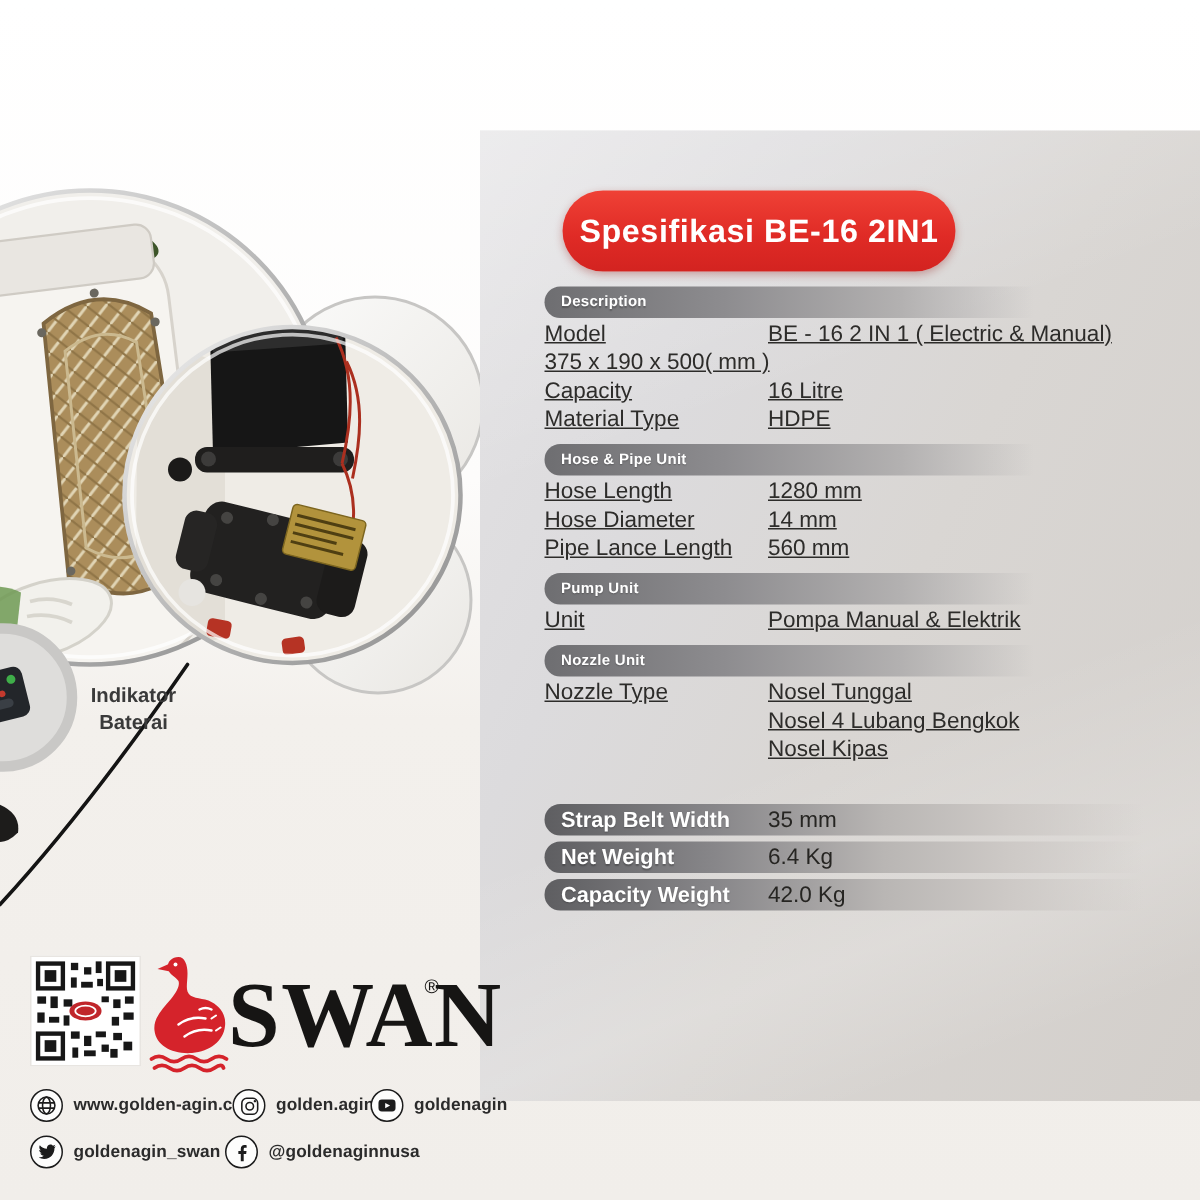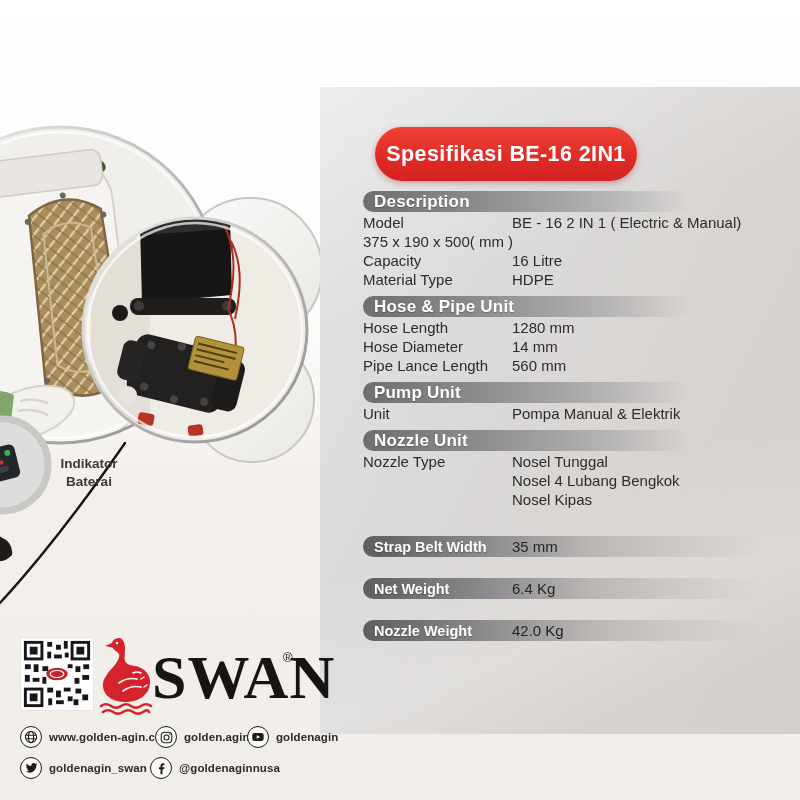--- a/index.html
+++ b/index.html
@@ -29,31 +29,31 @@
     font-size:21.5px;font-weight:700;letter-spacing:.4px;
     display:flex;align-items:center;justify-content:center;
     box-shadow:0 2px 6px rgba(150,30,25,.35);
   }
   .spec-body{position:absolute;left:43px;top:104px;width:420px;}
   .sec{margin-bottom:7px;}
   .sec-hdr{
     height:21px;line-height:21px;width:340px;border-radius:11px;
     padding-left:11px;box-sizing:border-box;
     background:linear-gradient(90deg,#6e6e71 0%,#8d8c8f 35%,#b3b1b1 70%,rgba(211,208,205,0) 96%);
-    color:#fff;font-size:17px;font-weight:700;letter-spacing:.2px;
+    color:#fff;font-size:10px;font-weight:700;letter-spacing:.2px;
     margin-bottom:1px;
     text-shadow:0 1px 1px rgba(0,0,0,.25);
   }
-  .row{display:flex;line-height:19px;font-size:15px;color:#2d2c2a;}
+  .row{display:flex;line-height:19px;font-size:15px;color:#2d2c2a;text-decoration:underline;}
   .row .lbl{width:149px;flex:0 0 149px;}
   .row .val{flex:1;}
   .bars{margin-top:27px;}
   .bar{
     position:relative;height:21px;line-height:21px;width:412px;border-radius:11px;
-    margin-bottom:21px;
+    margin-bottom:4px;
     background:linear-gradient(90deg,#5e5e61 0%,#88878a 28%,#b9b6b4 55%,#cdc9c6 75%,rgba(211,208,205,0) 97%);
   }
   .bar .bl{
     padding-left:11px;color:#fff;font-size:14.5px;font-weight:700;
     text-shadow:0 1px 1px rgba(0,0,0,.25);
   }
   .bar .bv{
     position:absolute;left:149px;top:0;color:#262522;font-size:15px;font-weight:400;
   }
   
@@ -271,21 +271,21 @@
       <div class="bars">
         <div class="bar">
           <span class="bl">Strap Belt Width</span>
           <span class="bv">35 mm</span>
         </div>
         <div class="bar">
           <span class="bl">Net Weight</span>
           <span class="bv">6.4 Kg</span>
         </div>
         <div class="bar">
-          <span class="bl">Nozzle Weight</span>
+          <span class="bl">Capacity Weight</span>
           <span class="bv">42.0 Kg</span>
         </div>
       </div>
     </div>
   </div>
 
   <div class="qr">
     <svg viewBox="0 0 74 74" width="72" height="72" xmlns="http://www.w3.org/2000/svg">
       <g fill="#171717">
         <rect x="3" y="3" width="20" height="20"></rect>

